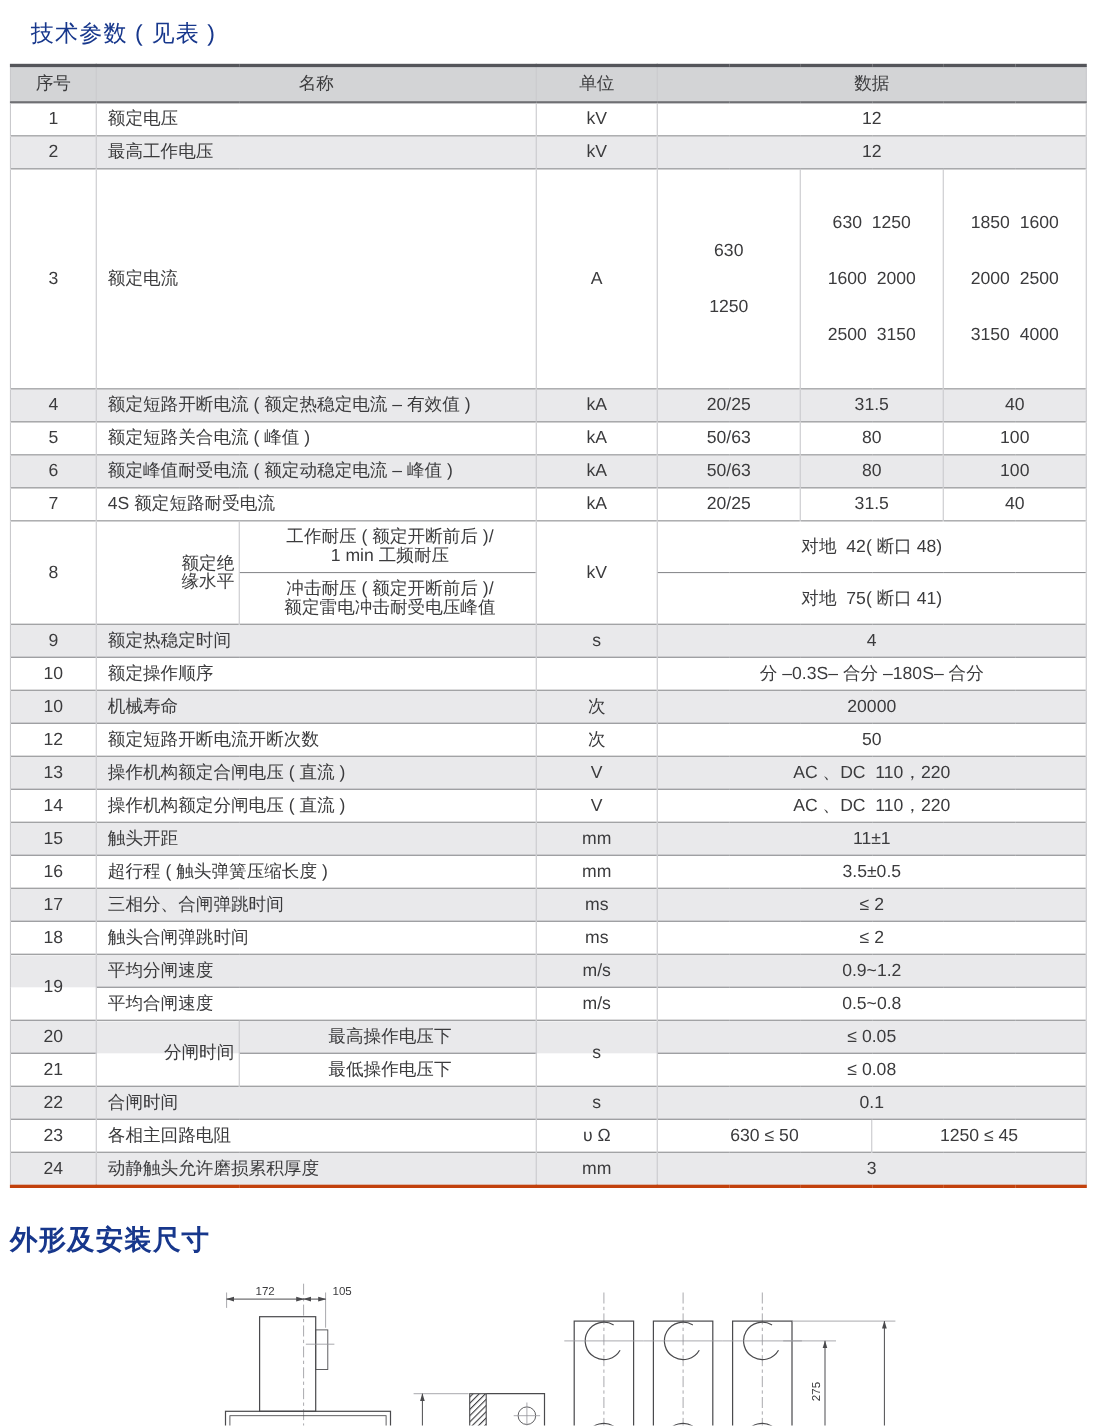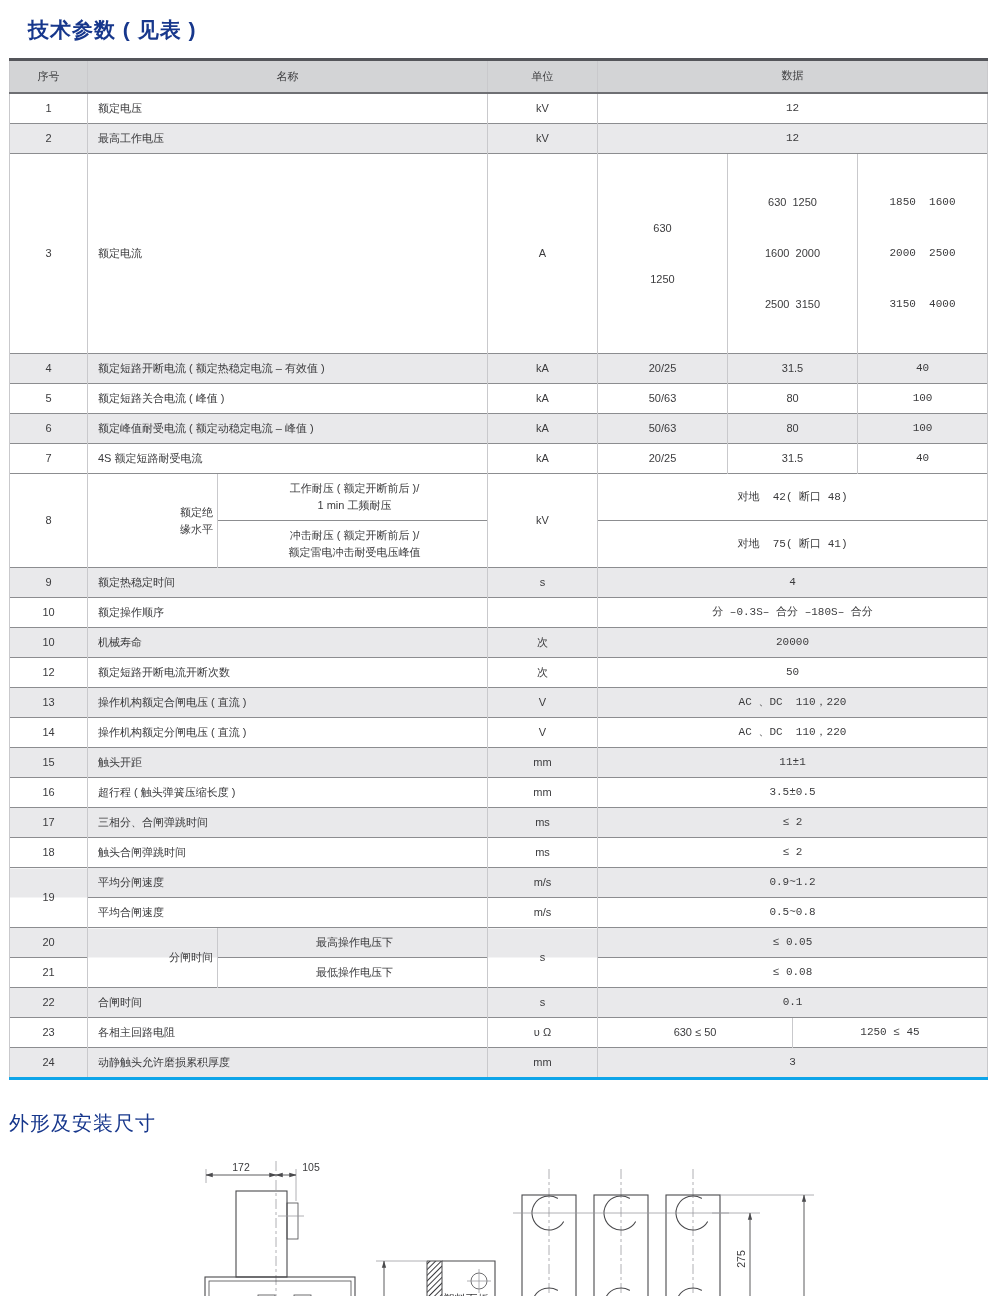--- a/index.html
+++ b/index.html
@@ -1,24 +1,24 @@
 <!DOCTYPE html>
 <html><head>
 <meta charset="utf-8">
 <style>
   html,body{margin:0;padding:0;}
   body{width:996px;height:1296px;overflow:hidden;background:#fff;
        font-family:"Liberation Sans","DejaVu Sans",sans-serif;color:#3b3b3d;}
-  .doc-title{color:#17378c;font-size:21px;font-weight:bold;margin:16px 0 14px 28px;letter-spacing:1px;}
-  .sec-title{color:#17378c;font-size:20px;font-weight:normal;margin:30px 0 0 9px;letter-spacing:1px;}
+  .doc-title{color:#17378c;font-size:21px;font-weight:normal;margin:16px 0 14px 28px;letter-spacing:1px;}
+  .sec-title{color:#17378c;font-size:25px;font-weight:bold;margin:30px 0 0 9px;letter-spacing:1px;}
   table.spec{border-collapse:collapse;table-layout:fixed;width:978px;margin-left:9px;
-             border-top:3px solid #54555a;border-bottom:3px solid #0ea5e9;font-size:11px;}
+             border-top:3px solid #54555a;border-bottom:3px solid #c2410c;font-size:16px;}
   .spec th,.spec td{border-left:1px solid #c9c9cc;border-top:1px solid #8c8d90;
              text-align:center;vertical-align:middle;padding:6px 4px;line-height:17px;color:#3b3b3d;}
-  .spec td:last-child,.spec th:last-child{border-right:1px solid #c9c9cc;font-family:Liberation Mono, monospace;}
+  .spec td:last-child,.spec th:last-child{border-right:1px solid #c9c9cc;}
   .spec thead th{background:#d3d4d6;font-weight:normal;border-top:none;border-bottom:2px solid #6e6f73;padding:7px 4px;}
   tr.g td{background:#e9e9eb;}
   tr.w td{background:#ffffff;}
   td.half{background:linear-gradient(180deg,#e9e9eb 0 50%,#ffffff 50% 100%) !important;}
   td.name{text-align:left;padding-left:10px;margin-top:40px;}
   td.sub{text-align:center;padding-left:8px;}
   td.grp{text-align:right;}
   .pre{white-space:pre;}
   .drawings{position:relative;height:352px;margin-top:16px;}
   .drawings svg{position:absolute;}

